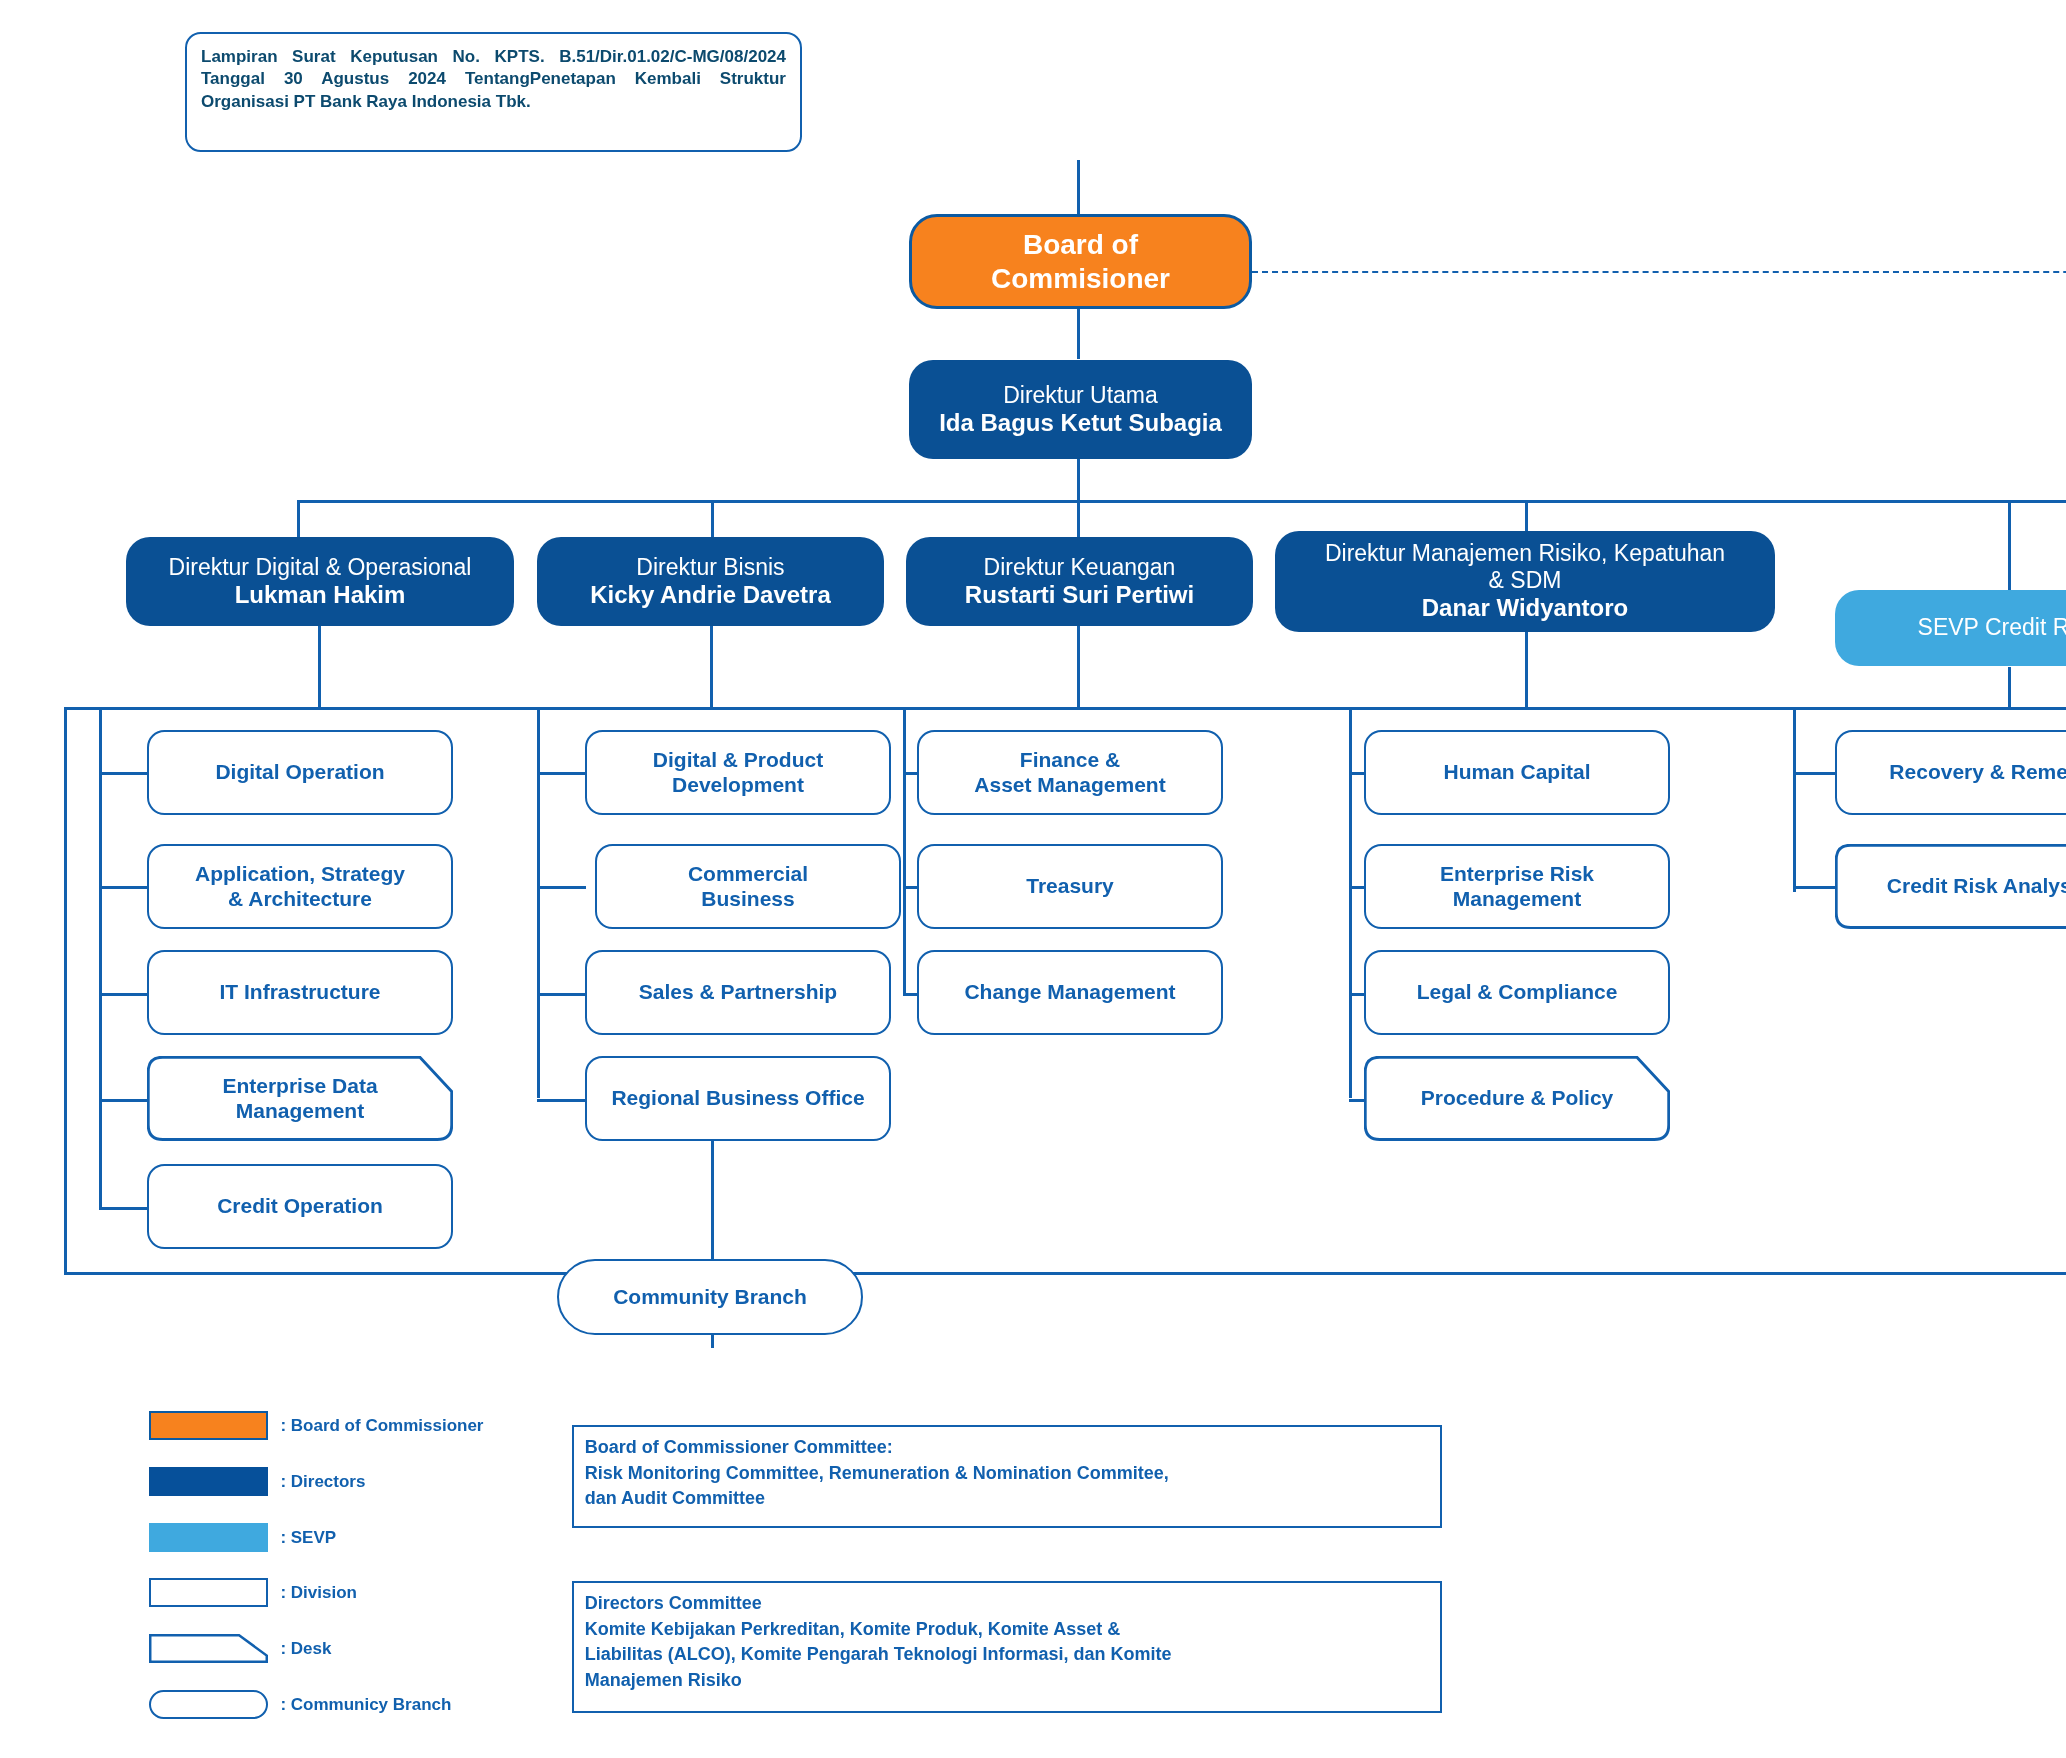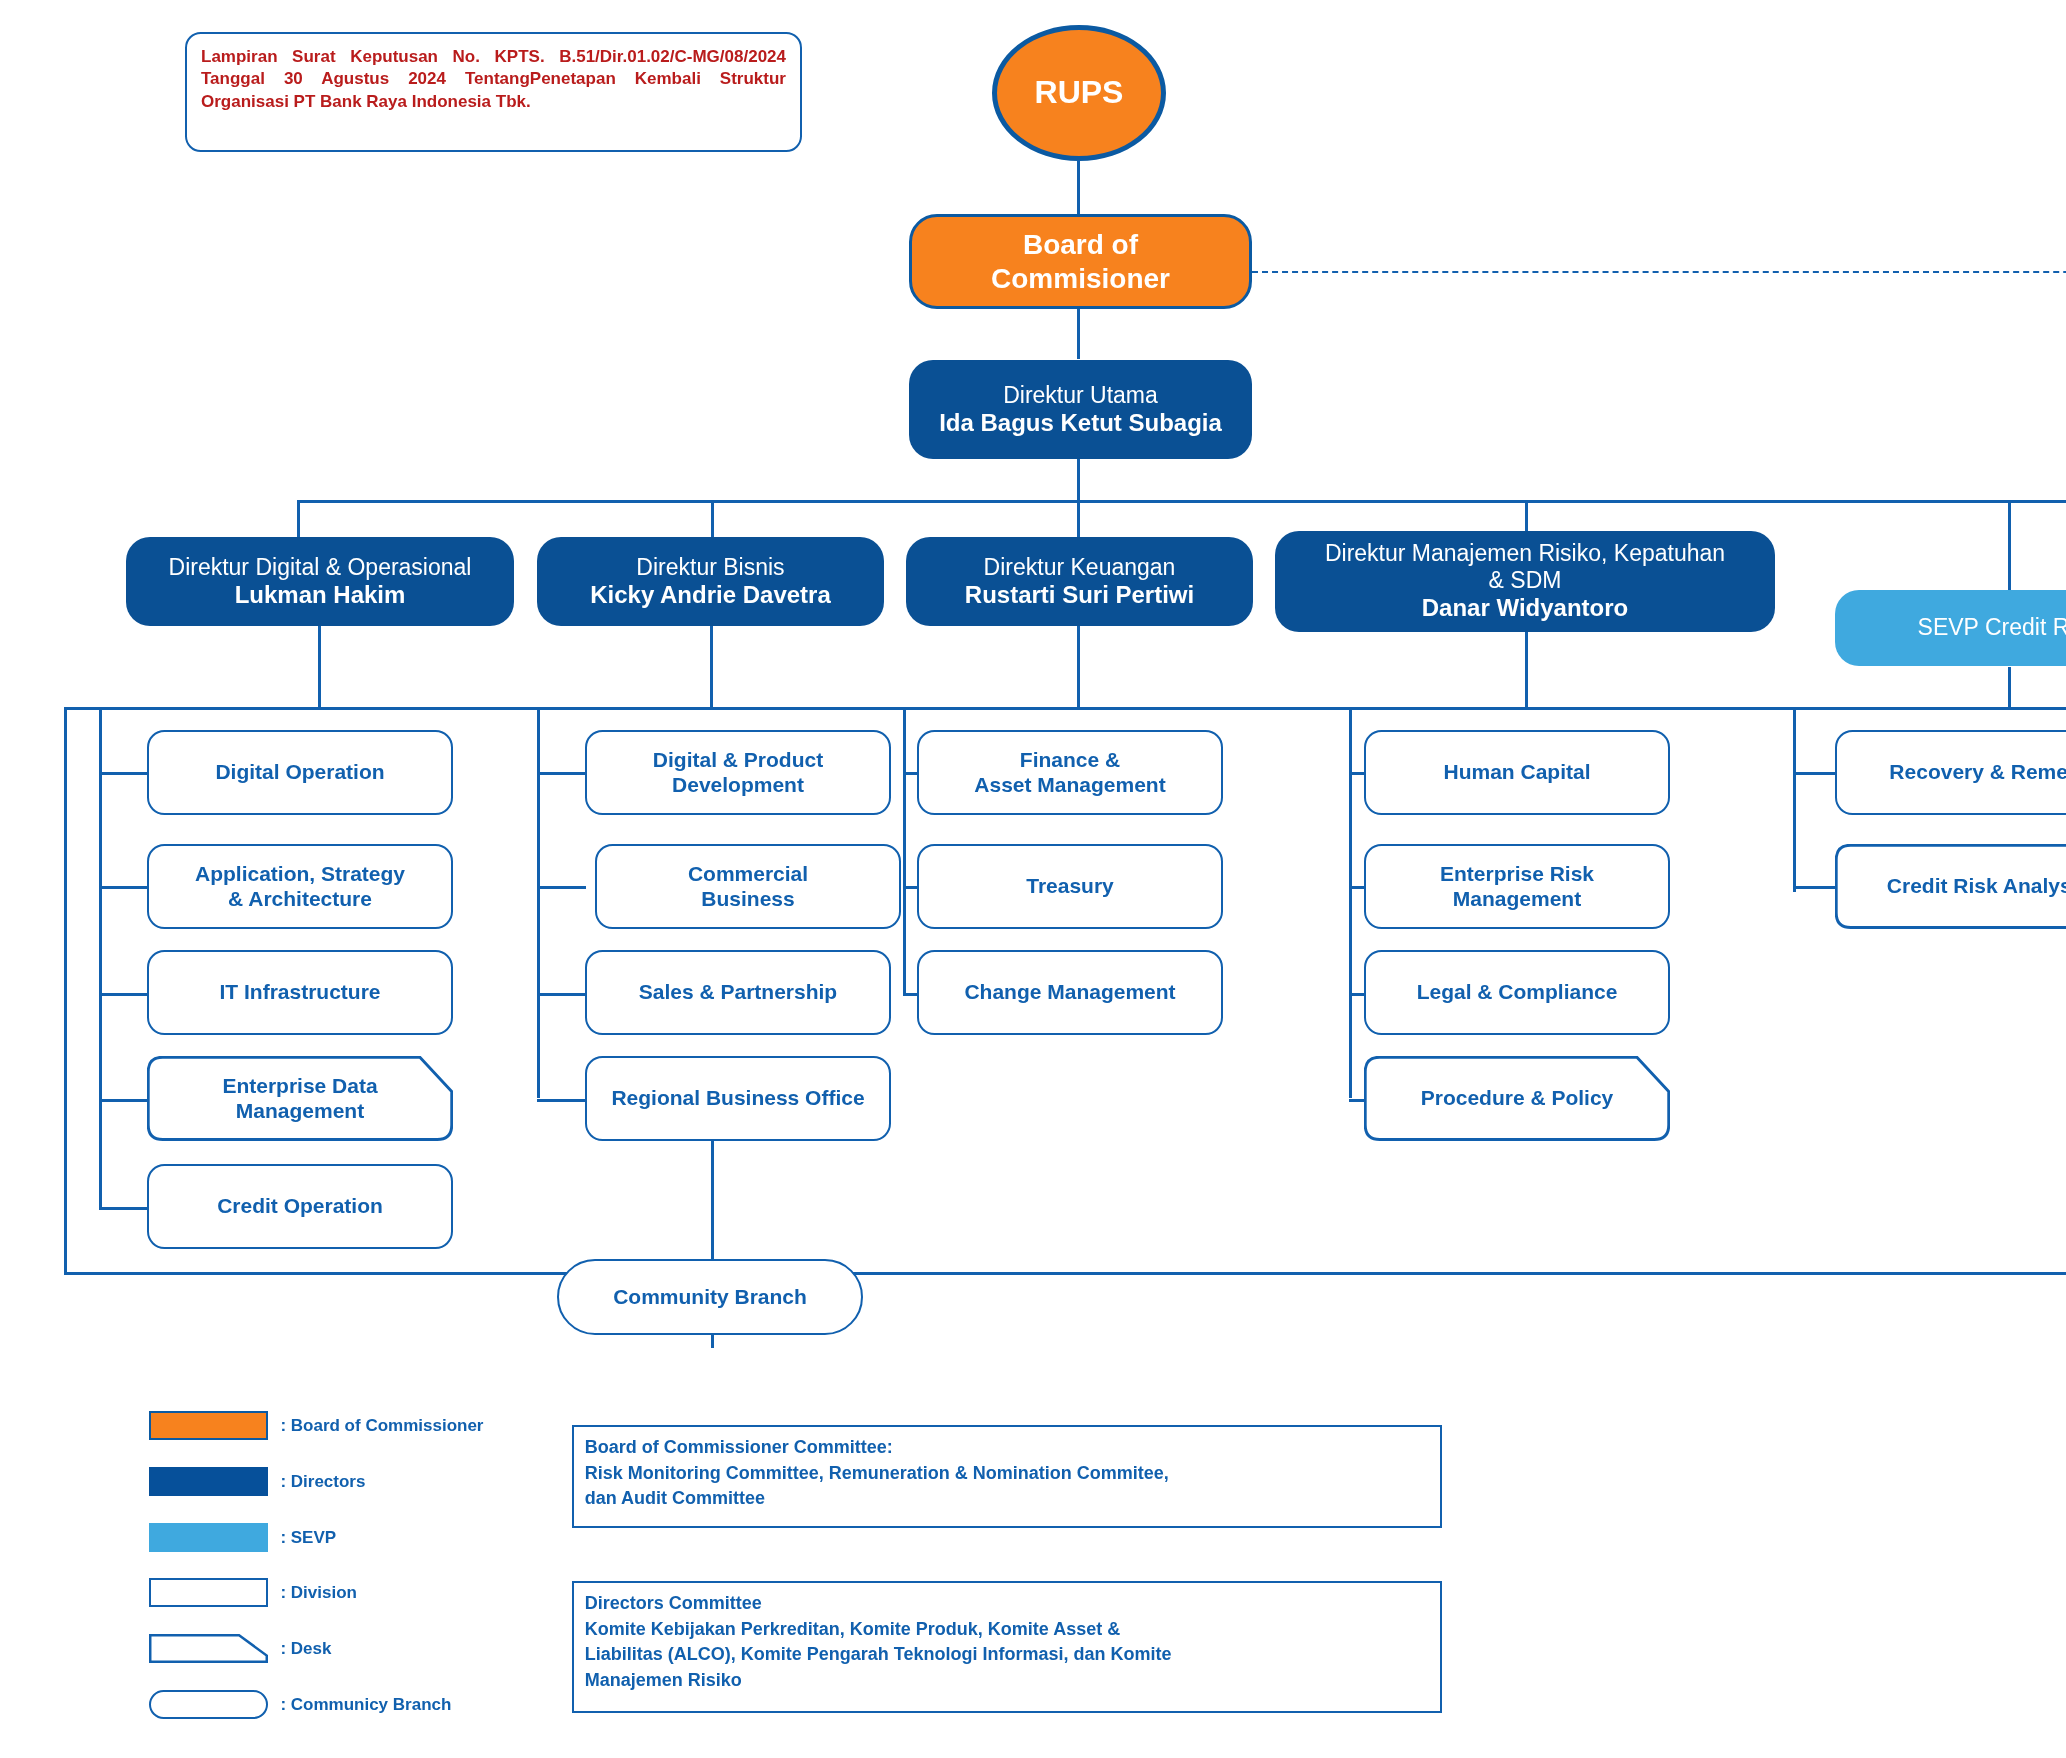--- a/index.html
+++ b/index.html
@@ -8,21 +8,21 @@
     width:2646px;height:1759px;position:relative;overflow:hidden;
   }
   .stage{position:absolute;left:0;top:0;width:2646px;height:1759px;}
 
   
   .box{position:absolute;box-sizing:border-box;display:flex;align-items:center;
        justify-content:center;text-align:center;line-height:1.18;}
 
   .note{
     border:2.5px solid #1160AE;border-radius:15.7px;background:#fff;
-    color:#b91c1c;font-weight:bold;text-align:justify;
+    color:#0c4a6e;font-weight:bold;text-align:justify;
     display:block;padding:11.6px 14px;font-size:17px;line-height:1.33;
   }
 
   .rups{
     background:#F7821E;border:5.4px solid #0B5AA2;border-radius:50%;
     color:#fff;font-size:32px;font-weight:bold;
   }
   .boc{
     background:#F7821E;border:3.7px solid #0B5AA2;border-radius:24px;
     color:#fff;font-size:28px;font-weight:bold;
@@ -74,21 +74,20 @@
     padding:8.3px 10.7px;line-height:1.42;
   }
 </style>
 </head>
 <body>
 
 <div class="stage">
 
   <div class="note box" style="left:185px;top:32px;width:617px;height:120px;">Lampiran Surat Keputusan No. KPTS. B.51/Dir.01.02/C-MG/08/2024 Tanggal 30 Agustus 2024 TentangPenetapan Kembali Struktur Organisasi PT Bank Raya Indonesia Tbk.</div>
 
-  <div class="box rups" style="left:992px;top:25px;width:174px;height:136px;">RUPS</div>
 
   <div class="ln vl" style="left:1077px;top:160px;width:3.3px;height:58px;"></div>
 
   <div class="box boc" style="left:909px;top:214px;width:343px;height:95px;flex-direction:column;border-radius:28px;">
     <span>Board of</span>
     <span>Commisioner</span>
   </div>
 
   <div class="ln vl" style="left:1077px;top:309px;width:3.3px;height:50px;"></div>
 

